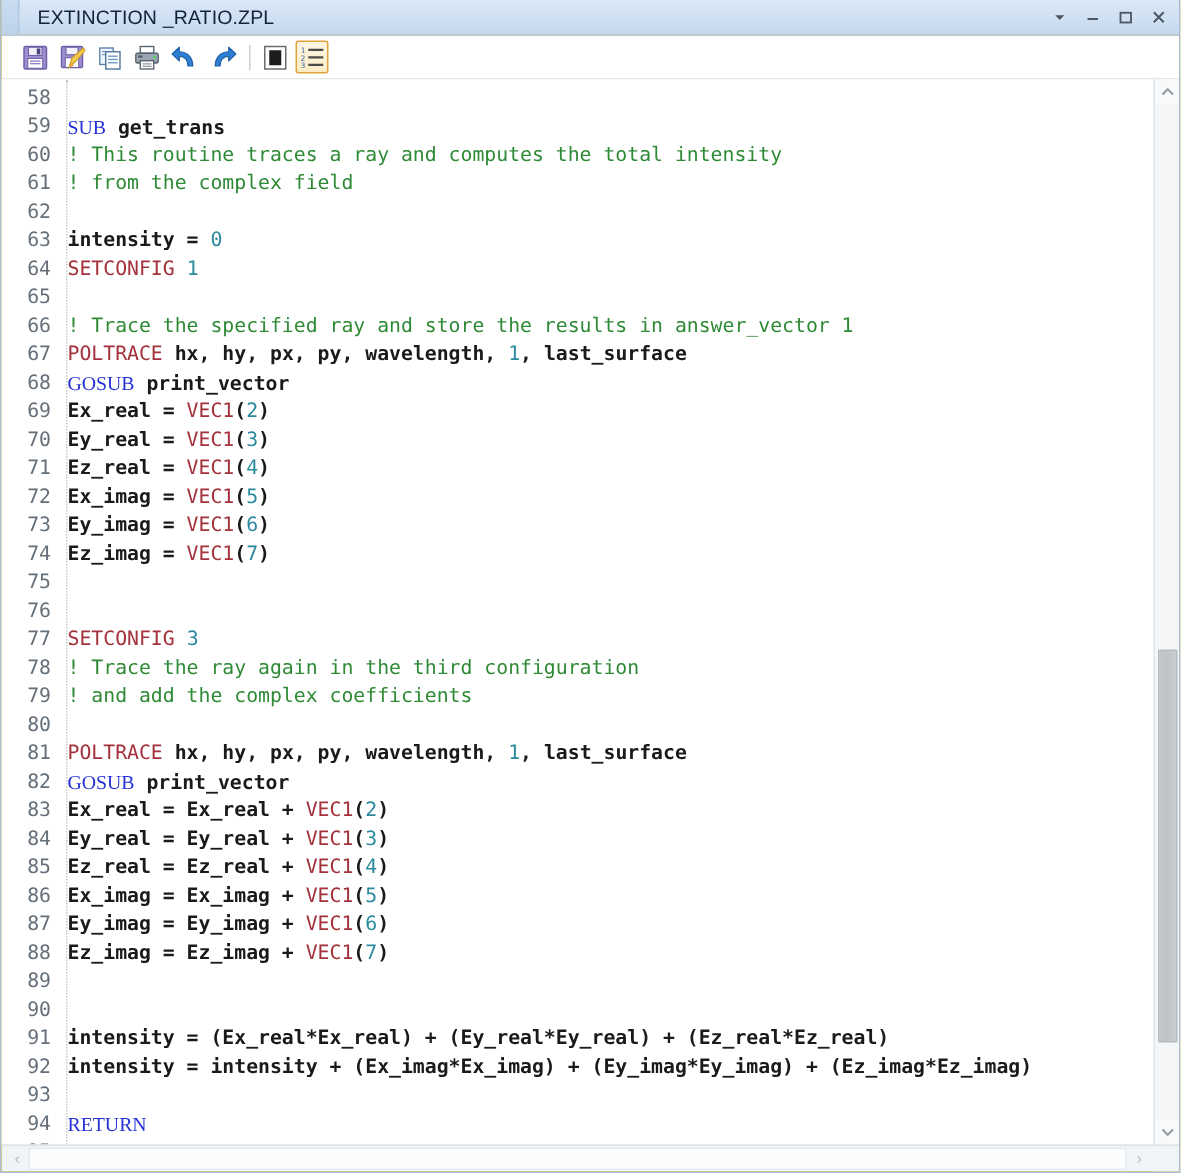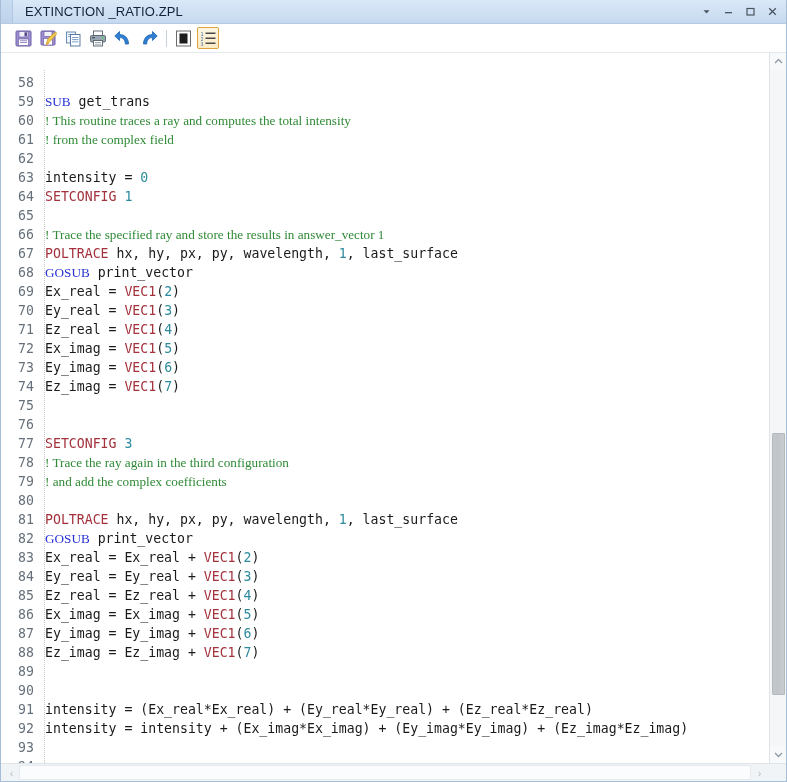--- a/index.html
+++ b/index.html
@@ -101,21 +101,20 @@
     position: relative;
     display: flex;
     min-height: 0;
     background: #ffffff;
   }
   .code-area {
     flex: 1 1 auto;
     position: relative;
     overflow: hidden;
     background: #ffffff;
-    margin-top: 17px;
   }
   .code-lines {
     font-family: "DejaVu Sans Mono", "Liberation Mono", monospace;
     font-size: 13.2px;
     line-height: 19px;
     white-space: pre;
     padding-top: 3px;
   }
   .ln-row { height: 19px; display: flex; align-items: flex-start; }
   .ln-no {
@@ -135,23 +134,23 @@
     width: 1px;
     border-left: 1px dotted #c8c8c8;
   }
   .ln-code {
     padding-left: 6px;
     color: #1a1a1a;
     font-family: "DejaVu Sans Mono", "Liberation Mono", monospace;
   }
   .tok-kw   { color: #2632d4; font-family: Liberation Serif, serif; }   
   .tok-fn   { color: #a3323c; text-align: center; }   
-  .tok-com  { color: #2f8a36; font-family: Liberation Serif, serif; }   
+  .tok-com  { color: #2f8a36; }   
   .tok-num  { color: #2b8a9e; }   
-  .tok-txt  { color: #1a1a1a; }
+  .tok-txt  { color: #1a1a1a; font-weight: bold; }
 
   
   .vscroll {
     flex: 0 0 17px;
     width: 17px;
     background: #f4f6f8;
     border-left: 1px solid #dfe4e9;
     position: relative;
     box-sizing: border-box;
   }

